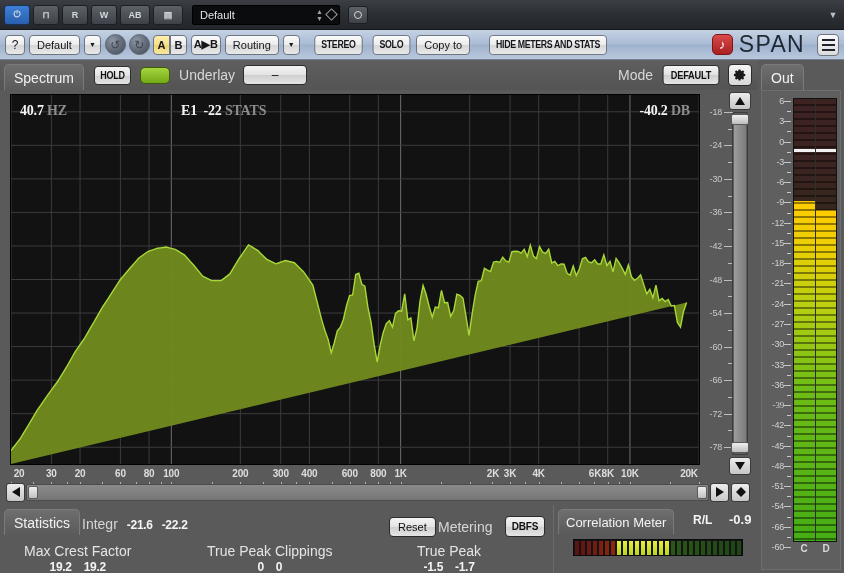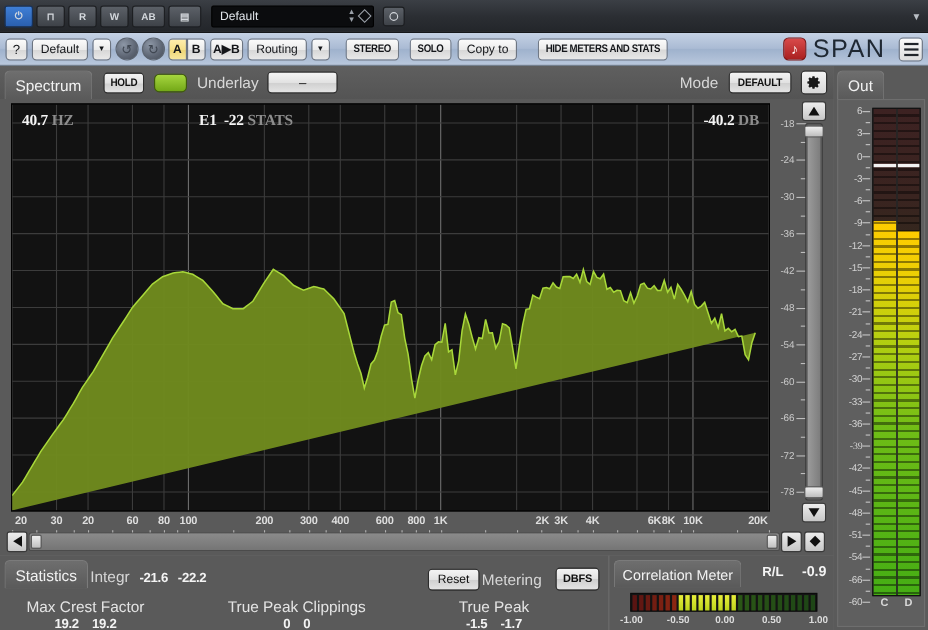--- a/index.html
+++ b/index.html
@@ -624,20 +624,13 @@
       <div class="seg" style="left: 114.5px; width: 4.6px; background: rgb(39, 82, 22);"></div>
       <div class="seg" style="left: 120.5px; width: 4.6px; background: rgb(38, 80, 22);"></div>
       <div class="seg" style="left: 126.5px; width: 4.6px; background: rgb(37, 79, 22);"></div>
       <div class="seg" style="left: 132.5px; width: 4.6px; background: rgb(36, 77, 22);"></div>
       <div class="seg" style="left: 138.5px; width: 4.6px; background: rgb(34, 76, 22);"></div>
       <div class="seg" style="left: 144.5px; width: 4.6px; background: rgb(33, 74, 22);"></div>
       <div class="seg" style="left: 150.5px; width: 4.6px; background: rgb(32, 73, 22);"></div>
       <div class="seg" style="left: 156.5px; width: 4.6px; background: rgb(31, 71, 22);"></div>
       <div class="seg" style="left: 162.5px; width: 4.6px; background: rgb(30, 70, 22);"></div>
     </div>
-  <div id="corr-ticks">
-      <span style="left: 10px;">-1.00</span>
-      <span style="left: 52.5px;">-0.50</span>
-      <span style="left: 95px;">0.00</span>
-      <span style="left: 137.5px;">0.50</span>
-      <span style="left: 180px;">1.00</span>
-    </div>
 </div>
 
 </body></html>

